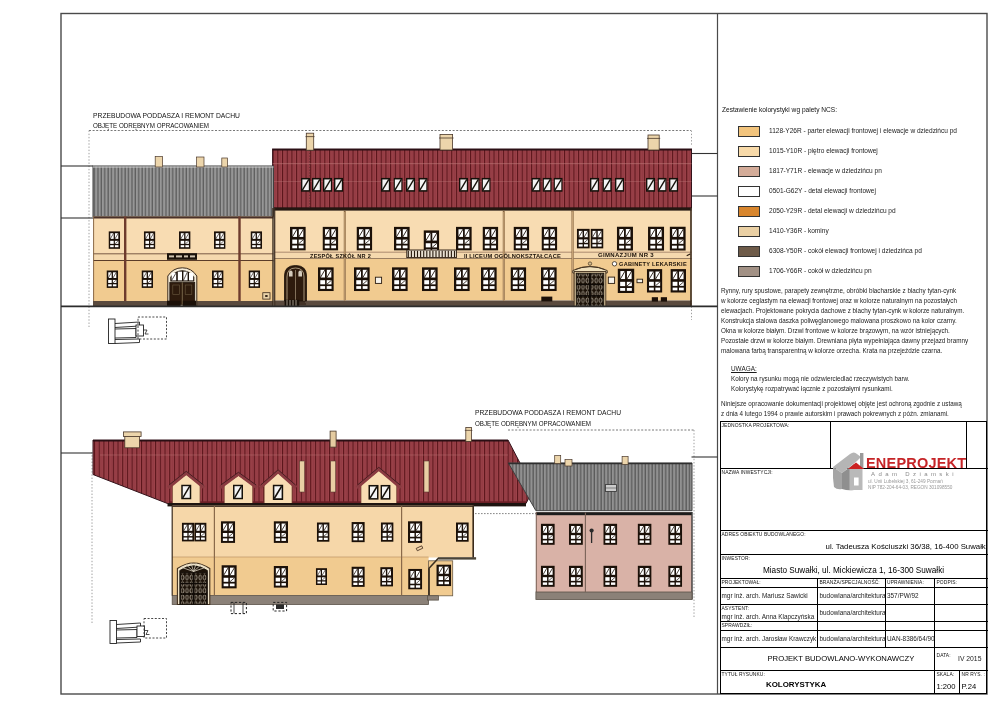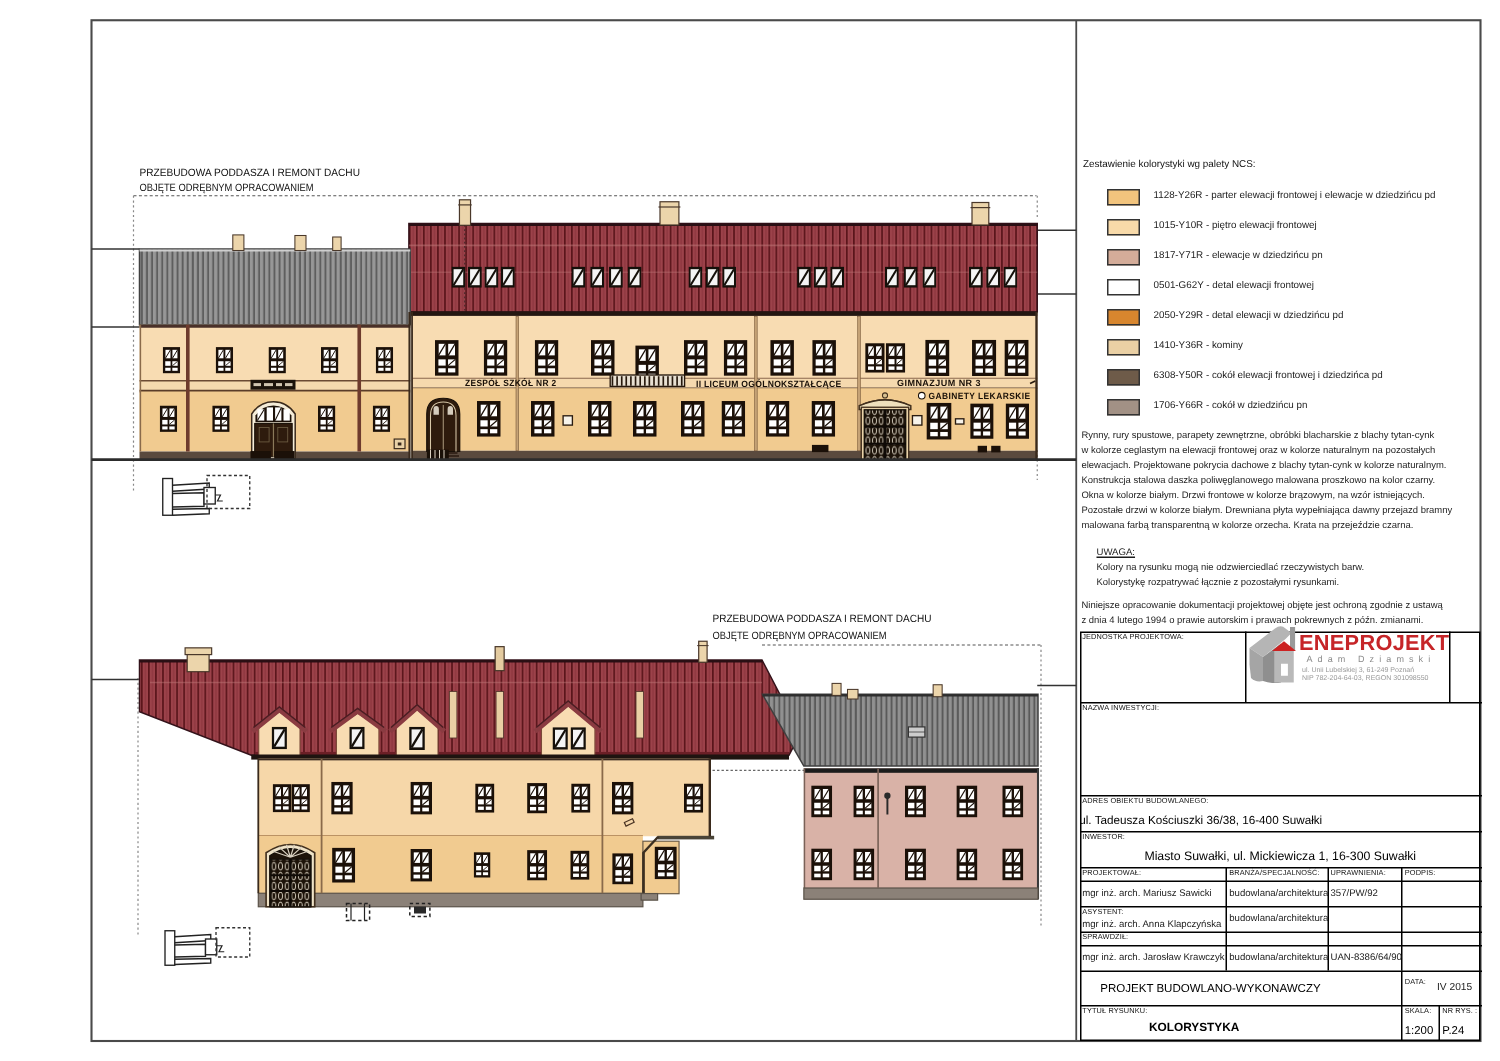--- a/index.html
+++ b/index.html
@@ -629,42 +629,42 @@
 
 <div class="abs" style="left:721px;top:398.8px;width:270px;font-size:6.3px;line-height:10px;color:#1c1c1c;">Niniejsze opracowanie dokumentacji projektowej objęte jest ochroną zgodnie z ustawą<br>z dnia 4 lutego 1994 o prawie autorskim i prawach pokrewnych z późn. zmianami.</div>
 
 <div class="abs" style="left:719.5px;top:420.8px;width:265.6px;height:270.8px;border:1.2px solid #000;"></div>
 
 <div class="abs lbl" style="left:721.5px;top:423px;">JEDNOSTKA PROJEKTOWA:</div>
 <div class="abs" style="left:829.9px;top:420.8px;width:1.1px;height:47.099999999999966px;background:#000;"></div>
 <div class="abs" style="left:966px;top:420.8px;width:1.1px;height:47.099999999999966px;background:#000;"></div>
 <div class="abs" style="left:719.5px;top:467.9px;width:268.0px;height:1.1px;background:#000;"></div>
 
-<div class="abs" style="left:830px;top:411px;width:136px;height:46px;overflow:hidden">
+<div class="abs" style="left:830px;top:446px;width:136px;height:46px;overflow:hidden">
 <svg width="136" height="46" viewBox="0 0 136 46">
 <g>
 <path d="M3 21 L20 8 Q24 5 27 8 L31 11 L27 15 L12 27 Z" fill="#b5b5b5"></path>
 <path d="M3 21 L12 27 L12 43 Q7 44 4 41 L3 32 Z" fill="#a5a5a5"></path>
 <path d="M12 27 L24 18 L24 44 Q18 45 12 43 Z" fill="#8f8f8f"></path>
 <rect x="30" y="7" width="3.4" height="16" fill="#9a9a9a"></rect>
 <path d="M18 23 L26 16.5 L34 23 Z" fill="#cc2222"></path>
 <rect x="19.5" y="23" width="13" height="21" fill="#b9b9b9"></rect>
 <rect x="24" y="31.5" width="4.6" height="8" fill="#fff"></rect>
 </g>
 <text x="36" y="22" font-family="Liberation Sans,sans-serif" font-size="14.5" font-weight="bold" fill="#c62528" letter-spacing="0.2">ENEPROJEKT</text>
 <text x="41" y="30" font-family="Liberation Sans,sans-serif" font-size="6" fill="#8a8a8a" letter-spacing="3.4">Adam Dziamski</text>
 <text x="38" y="37" font-family="Liberation Sans,sans-serif" font-size="4.7" fill="#999">ul. Unii Lubelskiej 3, 61-249 Poznań</text>
 <text x="38" y="42.5" font-family="Liberation Sans,sans-serif" font-size="4.7" fill="#999">NIP 782-204-64-03, REGON 301098550</text>
 </svg></div>
 
 <div class="abs lbl" style="left:721.5px;top:470px;">NAZWA INWESTYCJI:</div>
 
 <div class="abs" style="left:719.5px;top:529.6px;width:268.0px;height:1.1px;background:#000;"></div>
 <div class="abs lbl" style="left:721.5px;top:531.6px;">ADRES OBIEKTU BUDOWLANEGO:</div>
-<div class="abs" style="left:719.5px;top:541.5px;width:268.0px;text-align:left;font-size:7.8px;color:#000;">ul. Tadeusza Kościuszki 36/38, 16-400 Suwałki</div>
+<div class="abs" style="left:719.5px;top:541.5px;width:268.0px;text-align:right;font-size:7.8px;color:#000;">ul. Tadeusza Kościuszki 36/38, 16-400 Suwałki</div>
 
 <div class="abs" style="left:719.5px;top:554px;width:268.0px;height:1.1px;background:#000;"></div>
 <div class="abs lbl" style="left:721.5px;top:556px;">INWESTOR:</div>
 <div class="abs" style="left:719.5px;top:565.5px;width:268.0px;text-align:center;font-size:8.2px;color:#000;">Miasto Suwałki, ul. Mickiewicza 1, 16-300 Suwałki</div>
 
 <div class="abs" style="left:719.5px;top:578.3px;width:268.0px;height:1.1px;background:#000;"></div>
 <div class="abs" style="left:719.5px;top:586.6px;width:268.0px;height:1px;background:#000;"></div>
 <div class="abs" style="left:719.5px;top:603.7px;width:268.0px;height:1px;background:#000;"></div>
 <div class="abs" style="left:719.5px;top:620.5px;width:268.0px;height:1px;background:#000;"></div>
 <div class="abs" style="left:719.5px;top:630px;width:268.0px;height:1px;background:#000;"></div>
@@ -681,21 +681,21 @@
 <div class="abs txt" style="left:887px;top:591.5px;">357/PW/92</div>
 <div class="abs lbl" style="left:721.5px;top:605.5px;">ASYSTENT:</div>
 <div class="abs txt" style="left:721.5px;top:612.5px;">mgr inż. arch. Anna Klapczyńska</div>
 <div class="abs txt" style="left:819.5px;top:608.5px;">budowlana/architektura</div>
 <div class="abs lbl" style="left:721.5px;top:622.5px;">SPRAWDZIŁ:</div>
 <div class="abs txt" style="left:721.5px;top:634.5px;">mgr inż. arch. Jarosław Krawczyk</div>
 <div class="abs txt" style="left:819.5px;top:634.5px;">budowlana/architektura</div>
 <div class="abs txt" style="left:887px;top:634.5px;">UAN-8386/64/90</div>
 
 <div class="abs" style="left:934.4px;top:647px;width:1px;height:47px;background:#000;"></div>
-<div class="abs" style="left:733.5px;top:654px;width:214.89999999999998px;text-align:left;font-size:7.7px;color:#000;">PROJEKT BUDOWLANO-WYKONAWCZY</div>
+<div class="abs" style="left:733.5px;top:654px;width:214.89999999999998px;text-align:center;font-size:7.7px;color:#000;">PROJEKT BUDOWLANO-WYKONAWCZY</div>
 <div class="abs lbl" style="left:936.5px;top:653px;">DATA:</div>
 <div class="abs txt" style="left:958px;top:655px;font-size:6.8px;">IV 2015</div>
 
 <div class="abs" style="left:719.5px;top:670.4px;width:268.0px;height:1.1px;background:#000;"></div>
 <div class="abs" style="left:959.3px;top:670.4px;width:1px;height:23.600000000000023px;background:#000;"></div>
 <div class="abs lbl" style="left:721.5px;top:672.4px;">TYTUŁ RYSUNKU:</div>
 <div class="abs" style="left:766px;top:679.5px;font-size:7.9px;color:#000;font-weight:bold;">KOLORYSTYKA</div>
 <div class="abs lbl" style="left:936.5px;top:672.4px;">SKALA:</div>
 <div class="abs" style="left:936.5px;top:681.5px;font-size:7.6px;color:#000;">1:200</div>
 <div class="abs lbl" style="left:961.5px;top:672.4px;">NR RYS. :</div>

